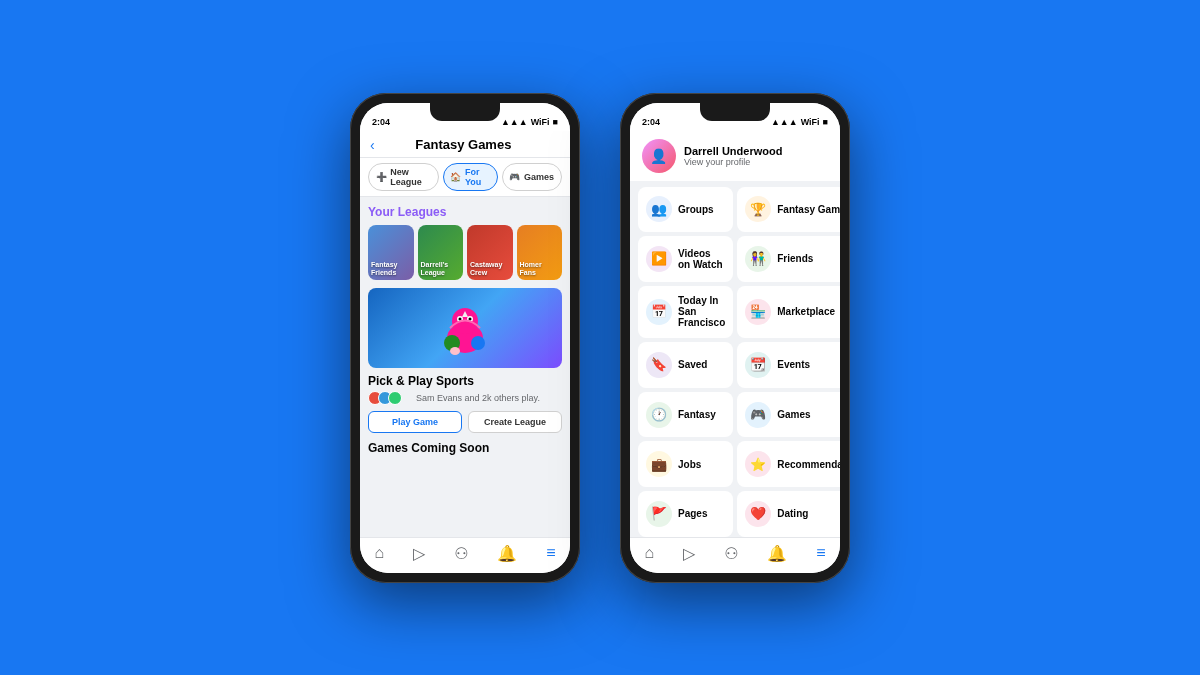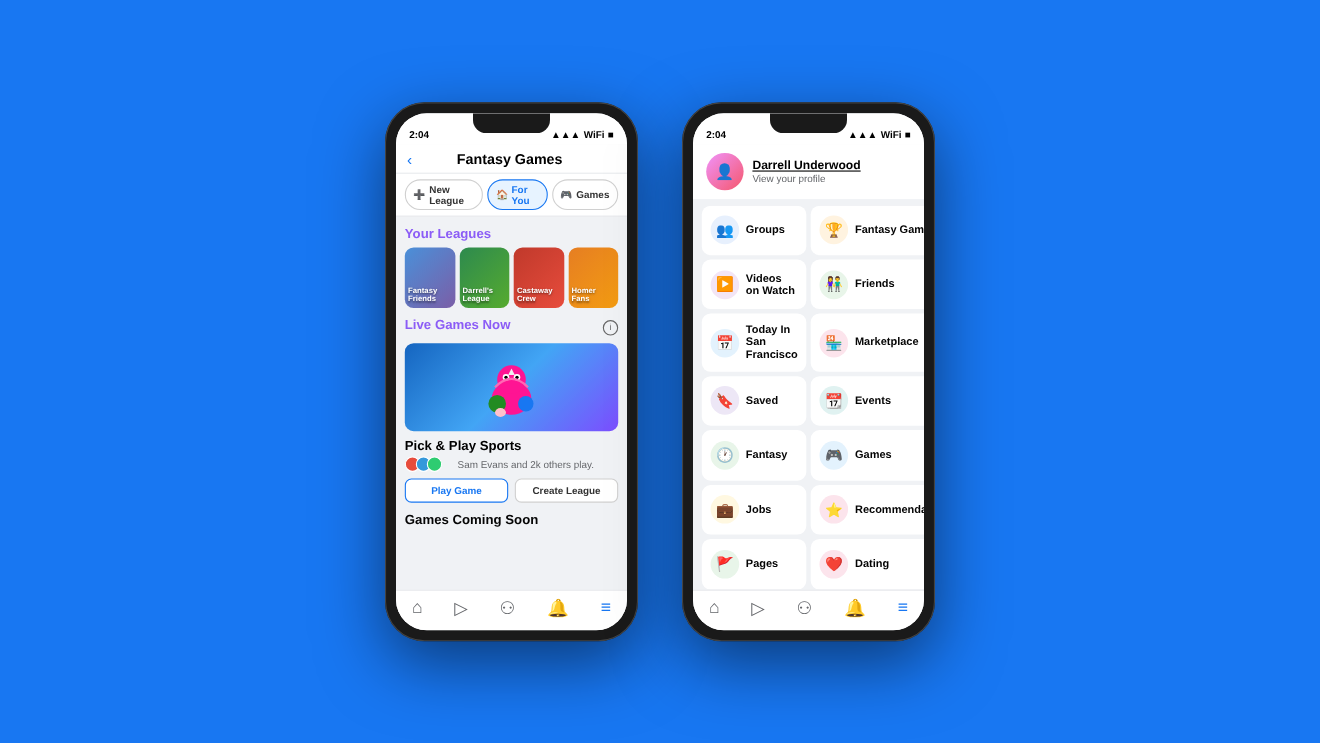--- a/index.html
+++ b/index.html
@@ -302,21 +302,20 @@
       flex-shrink: 0;
       overflow: hidden;
       display: flex;
       align-items: center;
       justify-content: center;
       font-size: 14px;
     }
     .profile-name {
       font-size: 11px;
       font-weight: 700;
-      text-decoration: underline;
     }
     .profile-sub {
       font-size: 9px;
       color: #65676b;
     }
     .menu-grid {
       display: grid;
       grid-template-columns: 1fr 1fr;
       gap: 4px;
       padding: 0 8px;
@@ -412,24 +411,20 @@
             <div class="league-card-bg">
               <span class="league-label">Castaway Crew</span>
             </div>
           </div>
           <div class="league-card league-card-4">
             <div class="league-card-bg">
               <span class="league-label">Homer Fans</span>
             </div>
           </div>
         </div>
-        <div class="live-games-header">
-          <span class="section-title">Live Games Now</span>
-          <div class="info-icon">i</div>
-        </div>
         <div class="game-banner">
 
           <svg width="70" height="70" viewBox="0 0 70 70">
             <ellipse cx="35" cy="45" rx="18" ry="15" fill="#ff1493"></ellipse>
             <circle cx="35" cy="28" r="13" fill="#ff1493"></circle>
             <circle cx="30" cy="26" r="3" fill="white"></circle>
             <circle cx="40" cy="26" r="3" fill="white"></circle>
             <circle cx="30" cy="26" r="1.5" fill="black"></circle>
             <circle cx="40" cy="26" r="1.5" fill="black"></circle>
             <polygon points="35,18 32,24 38,24" fill="#f0f0f0"></polygon>

